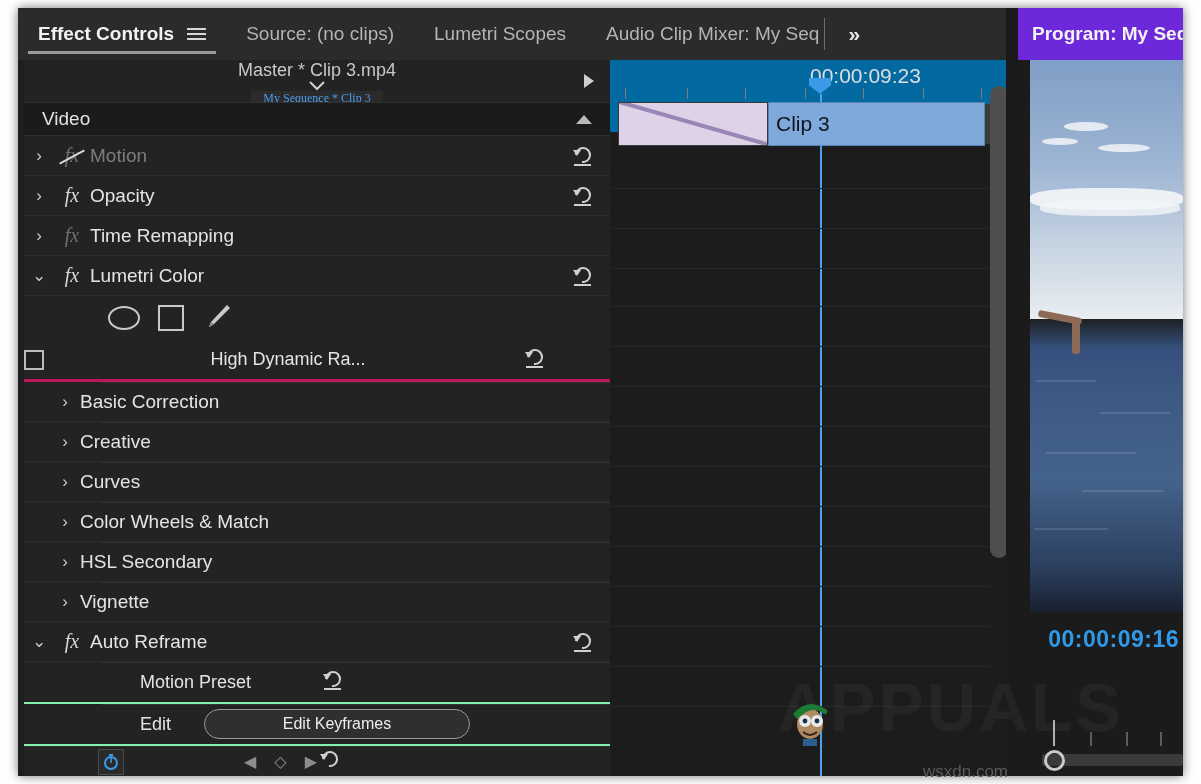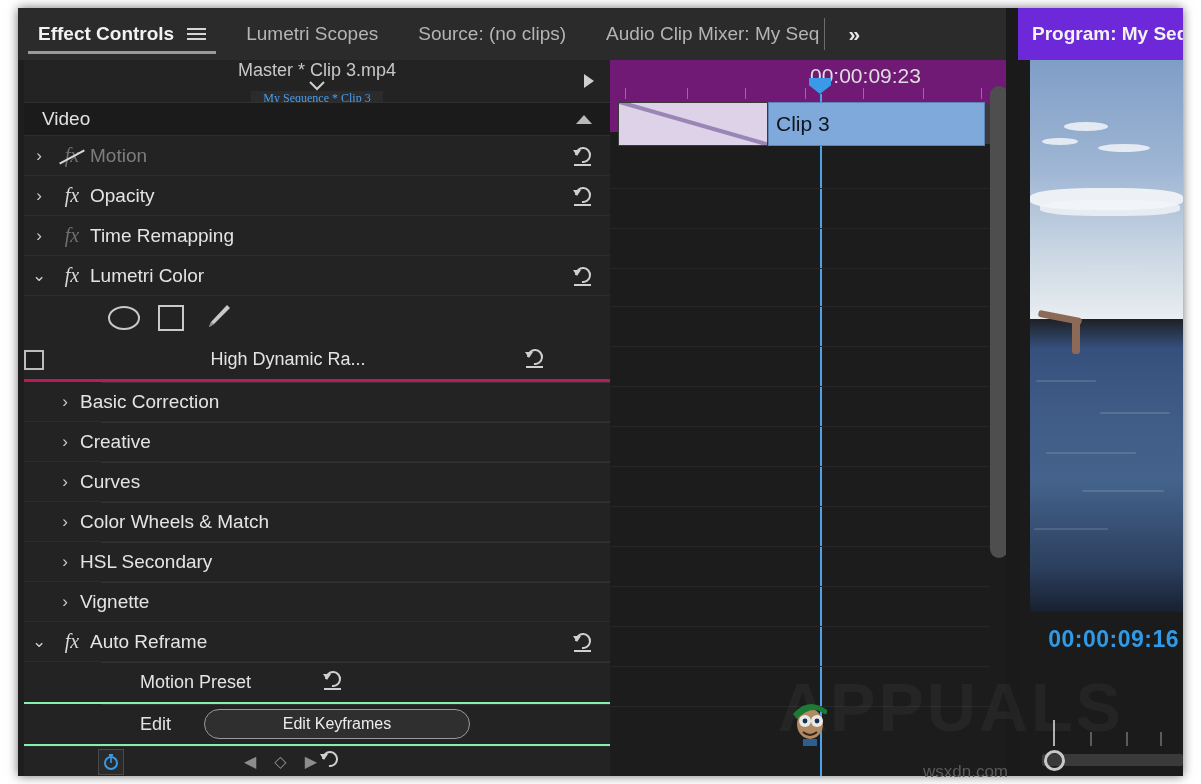--- a/index.html
+++ b/index.html
@@ -258,21 +258,21 @@
     border: 1px solid #4a4a4a; background: #2a2a2a;
     display: flex; align-items: center; justify-content: center;
     cursor: pointer;
   }
   .kf-nav { display: flex; align-items: center; gap: 18px; margin-left: 120px; color: #8d8d8d; }
 
   
   .ruler {
     position: absolute; left: 0; top: 0;
     width: 396px; height: 72px;
-    background: #701a75;
+    background: #0369a1;
   }
   .tc-label {
     position: absolute; left: 200px; top: 4px;
     color: #dedede; font-size: 21px;
     white-space: nowrap;
   }
   .ticks { position: absolute; left: 0; right: 0; top: 28px; height: 14px; }
   .tick { position: absolute; top: 0; width: 1px; height: 11px; background: #7e7e7e; }
   .playhead {
     position: absolute; top: 26px; left: 210px;
@@ -414,25 +414,25 @@
           <span>Effect Controls</span>
           <span class="menu-icon">
               <i></i>
               <i></i>
               <i></i>
             </span>
           <span class="tab-underline"></span>
         </div>
 
         <div class="tab">
+          <span>Source: (no clips)</span>
+        </div>
+
+        <div class="tab">
           <span>Lumetri Scopes</span>
-        </div>
-
-        <div class="tab">
-          <span>Source: (no clips)</span>
         </div>
 
         <div class="tab" style="padding-right:6px;">
           <span>Audio Clip Mixer: My Seq</span>
           <span class="tab-truncate-bar"></span>
         </div>
 
         <div class="tab-overflow">»</div>
       </div>
 

